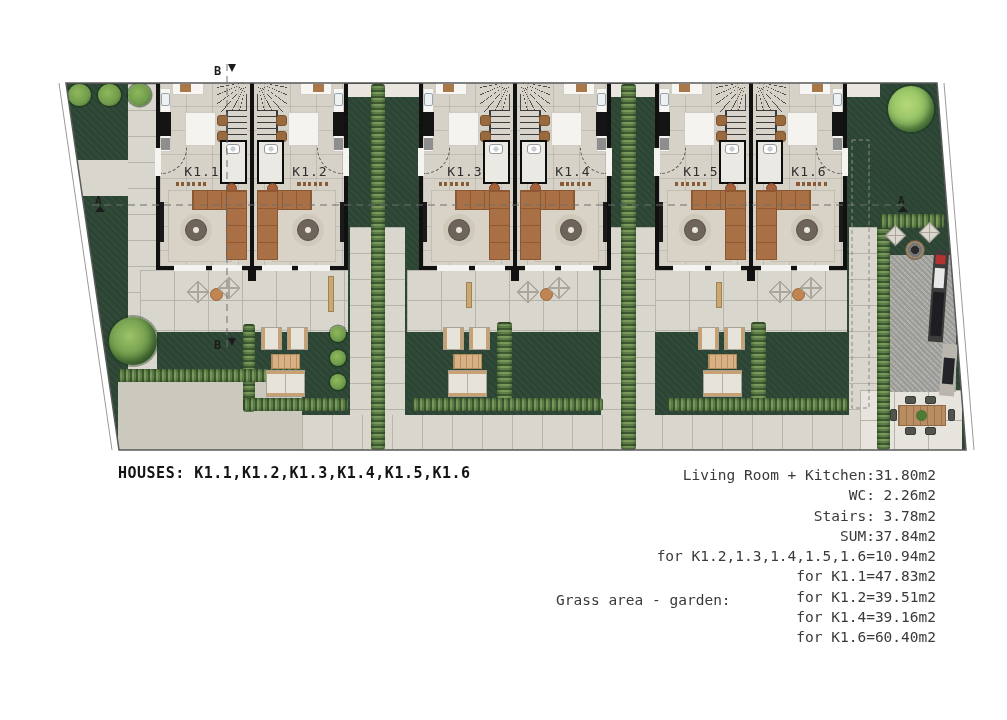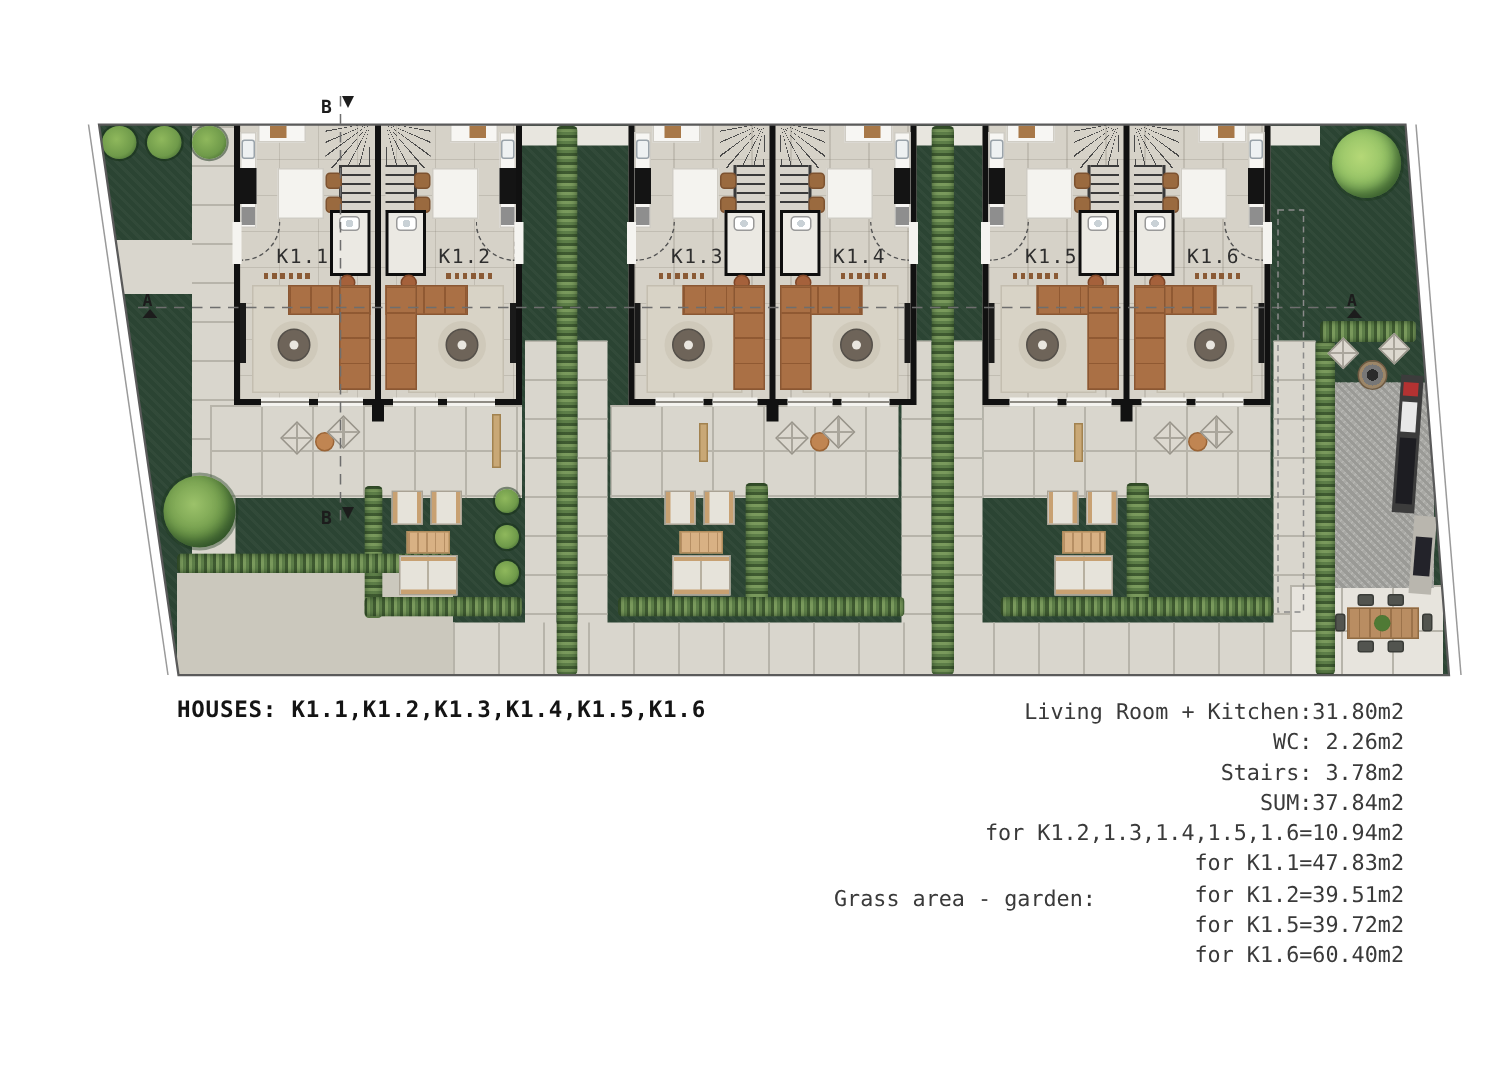--- a/index.html
+++ b/index.html
@@ -447,17 +447,17 @@
   <div class="abs houses-line"><span>HOUSES: </span><span>K1.1,K1.2,K1.3,K1.4,K1.5,K1.6</span></div>
 
   <div class="abs area-block">
     <div class="area-line">Living Room + Kitchen:31.80m2</div>
     <div class="area-line">WC: 2.26m2</div>
     <div class="area-line">Stairs: 3.78m2</div>
     <div class="area-line">SUM:37.84m2</div>
     <div class="area-line">for K1.2,1.3,1.4,1.5,1.6=10.94m2</div>
     <div class="area-line"><span class="grass-label">Grass area - garden:</span><span>for K1.1=47.83m2</span></div>
     <div class="area-line">for K1.2=39.51m2</div>
-    <div class="area-line">for K1.5=39.72m2</div>
+    <div class="area-line">for K1.4=39.16m2</div>
     <div class="area-line">for K1.6=60.40m2</div>
   </div>
 
 </div>
 
 </body></html>

